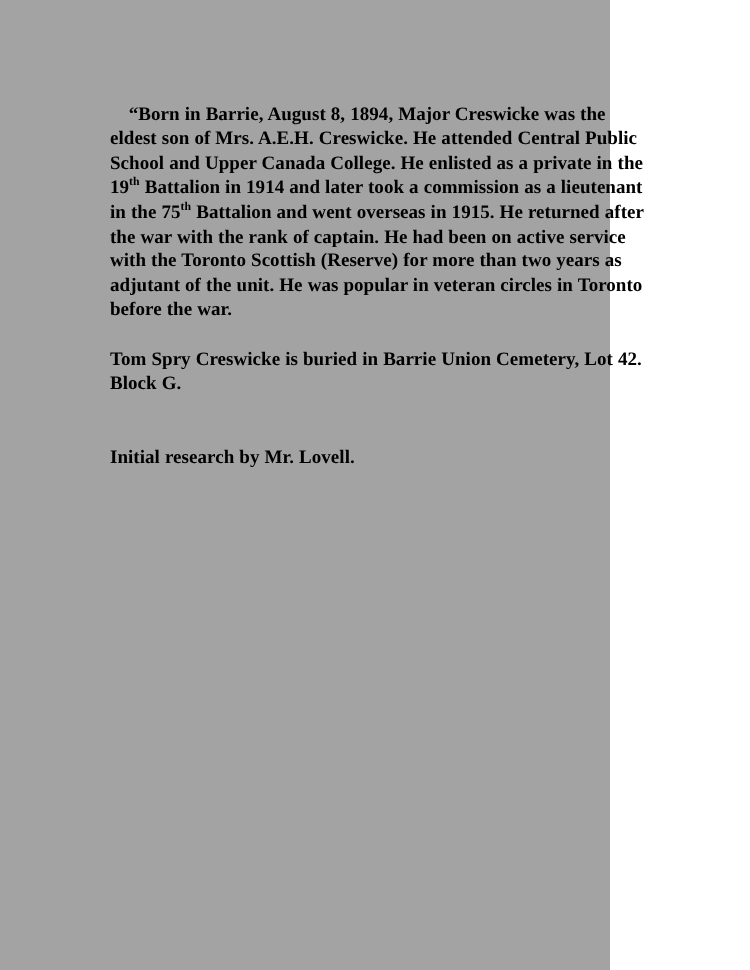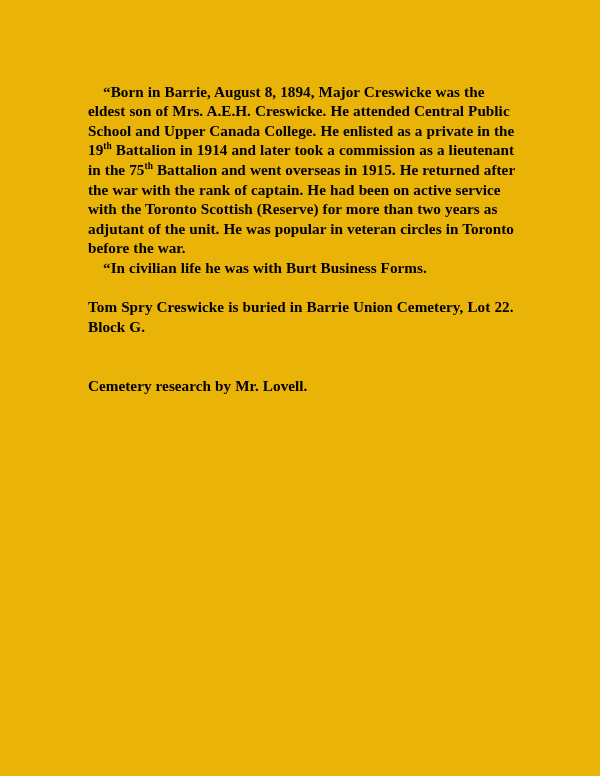--- a/index.html
+++ b/index.html
@@ -10,23 +10,23 @@
   }
   body {
     width: 600px;
     height: 776px;
     overflow: hidden;
     font-family: "Liberation Serif", "DejaVu Serif", serif;
     color: #000000;
   }
   .page {
     position: relative;
-    width: 600px;
+    width: 488px;
     height: 776px;
-    background: #eab308;
+    background: #a3a3a3;
     box-sizing: border-box;
   }
   .doc-body {
     position: absolute;
     left: 88px;
     top: 62px;
     width: 428px;
   }
   .para {
     font-size: 15.2px;
@@ -69,26 +69,25 @@
 <body>
 
 <div class="page">
 
   <div class="doc-body">
 
     <p class="para p-heading"></p>
 
     <p class="para p-quote"><span>“Born in Barrie, August 8, 1894, Major Creswicke was the eldest son of Mrs. A.E.H. Creswicke. He attended Central Public School and Upper Canada College. He enlisted as a private in the 19</span><sup>th</sup><span> Battalion in 1914 and later took a commission as a lieutenant in the 75</span><sup>th</sup><span> Battalion and went overseas in 1915. He returned after the war with the rank of captain. He had been on active service with the Toronto Scottish (Reserve) for more than two years as adjutant of the unit. He was popular in veteran circles in Toronto before the war.</span></p>
 
-    <p class="para p-quote">“In civilian life he was with Burt Business Forms.</p>
 
 
     <div class="spacer-sm"></div>
 
-    <p class="para p-plain">Tom Spry Creswicke is buried in Barrie Union Cemetery, Lot 22. Block G.</p>
+    <p class="para p-plain">Tom Spry Creswicke is buried in Barrie Union Cemetery, Lot 42. Block G.</p>
 
     <div class="spacer-lg"></div>
 
-    <p class="para p-plain">Cemetery research by Mr. Lovell.</p>
+    <p class="para p-plain">Initial research by Mr. Lovell.</p>
 
   </div>
 
 </div>
 
 </body></html>

